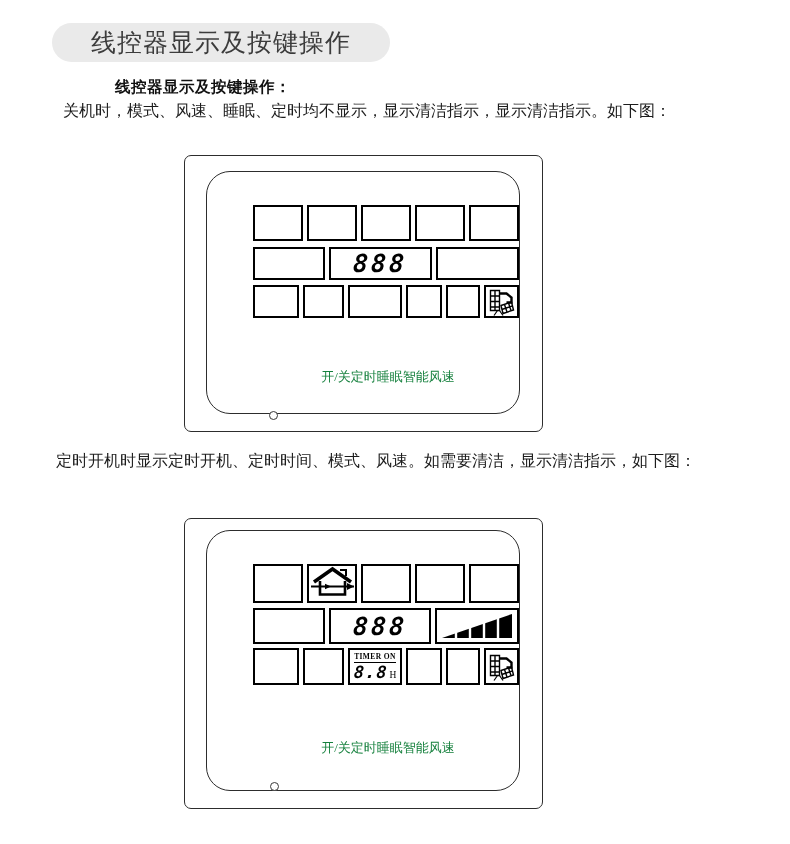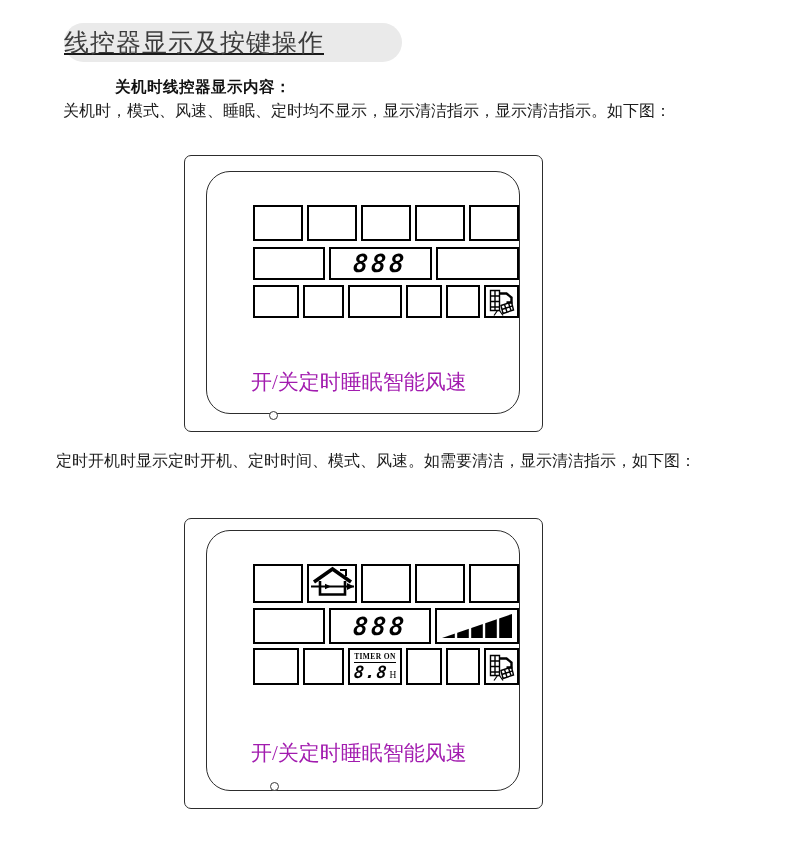--- a/index.html
+++ b/index.html
@@ -2,23 +2,23 @@
 <html><head>
 <meta charset="utf-8">
 <style>
   html,body{margin:0;padding:0;background:#ffffff;}
   body{
     width:790px;height:844px;position:relative;overflow:hidden;
     font-family:"Liberation Sans", sans-serif;color:#1a1a1a;
   }
   
   .banner{
-    position:absolute;left:64px;top:23px;width:338px;height:39px;
+    position:absolute;left:52px;top:23px;width:338px;height:39px;
     background:#eaeaea;border-radius:20px;
-    display:flex;align-items:center;text-decoration:underline;
+    display:flex;align-items:center;justify-content:center;
   }
   .banner span{font-size:25px;color:#3c3c3c;letter-spacing:1px;}
   .heading{
     position:absolute;left:115px;top:77px;font-size:15.5px;font-weight:bold;color:#111;
     letter-spacing:0.5px;
   }
   .para{position:absolute;font-size:16px;color:#1c1c1c;white-space:nowrap;}
   #para-off{left:63px;top:101px;}
   #para-timer{left:56px;top:451px;}
 
@@ -74,42 +74,42 @@
     letter-spacing:0.4px;line-height:1.2;border-bottom:1px solid #000;
     padding-bottom:0.5px;white-space:nowrap;color:#000;
   }
   .timer-value{display:flex;align-items:baseline;margin-top:1px;}
   .timer-unit{font-family:"Liberation Serif", serif;font-size:9.5px;color:#000;margin-left:2px;}
 
   .fan-cell{justify-content:flex-end;align-items:flex-end;padding:3px 4px;}
 
   
   .btn-row{
-    position:absolute;left:44px;width:274px;display:flex;justify-content:flex-start;
-    font-family:"Liberation Serif", serif;font-size:21px;color:#a21caf;white-space:nowrap;
+    position:absolute;left:44px;width:274px;display:flex;justify-content:center;
+    font-family:"Liberation Serif", serif;font-size:13px;color:#15803d;white-space:nowrap;
   }
   #device-off .btn-row{top:196px;}
   #device-timer .btn-row{top:208px;}
   .led{
     position:absolute;width:7px;height:7px;border:1.6px solid #3a3a3a;border-radius:50%;
     background:#fff;
   }
   #device-off .led{left:62px;top:239px;}
   #device-timer .led{left:63px;top:251px;}
 
   svg{display:block;}
 </style>
 </head>
 <body>
 
 <div class="banner">
   <span>线控器显示及按键操作</span>
 </div>
 
-<div class="heading">关机时线控器显示内容：</div>
+<div class="heading">线控器显示及按键操作：</div>
 
 <div class="para" id="para-off">关机时，模式、风速、睡眠、定时均不显示，显示清洁指示，显示清洁指示。如下图：</div>
 
 <div class="device" id="device-off">
   <div class="panel">
     <div class="lcd">
       <div class="lcd-row r1">
         <div class="cell eq"></div>
         <div class="cell eq"></div>
         <div class="cell eq"></div>

